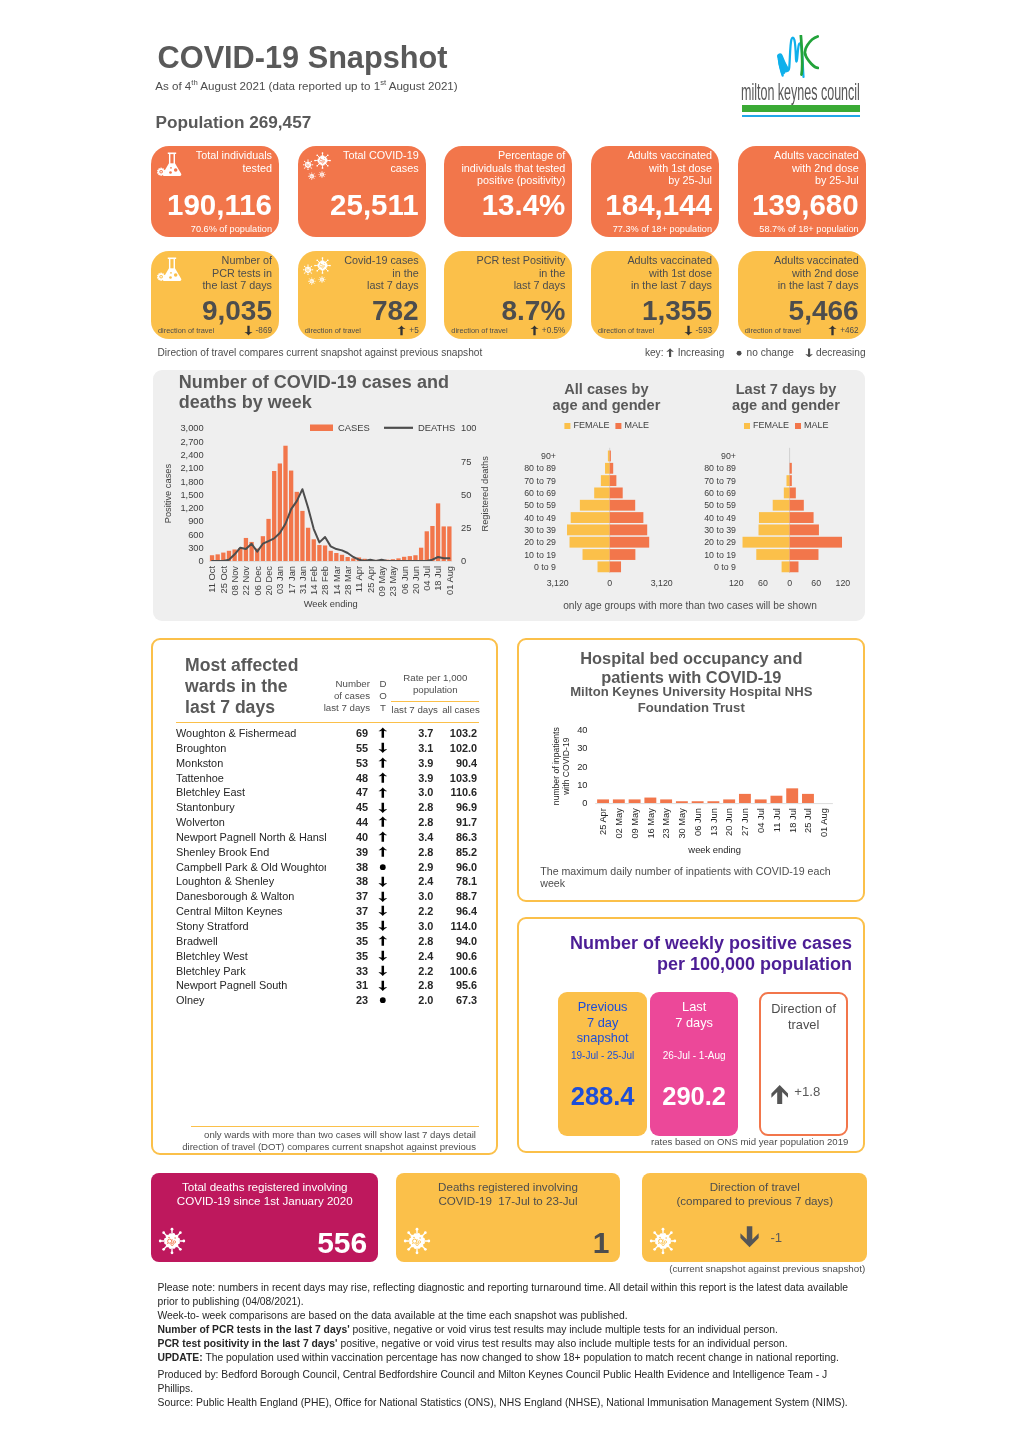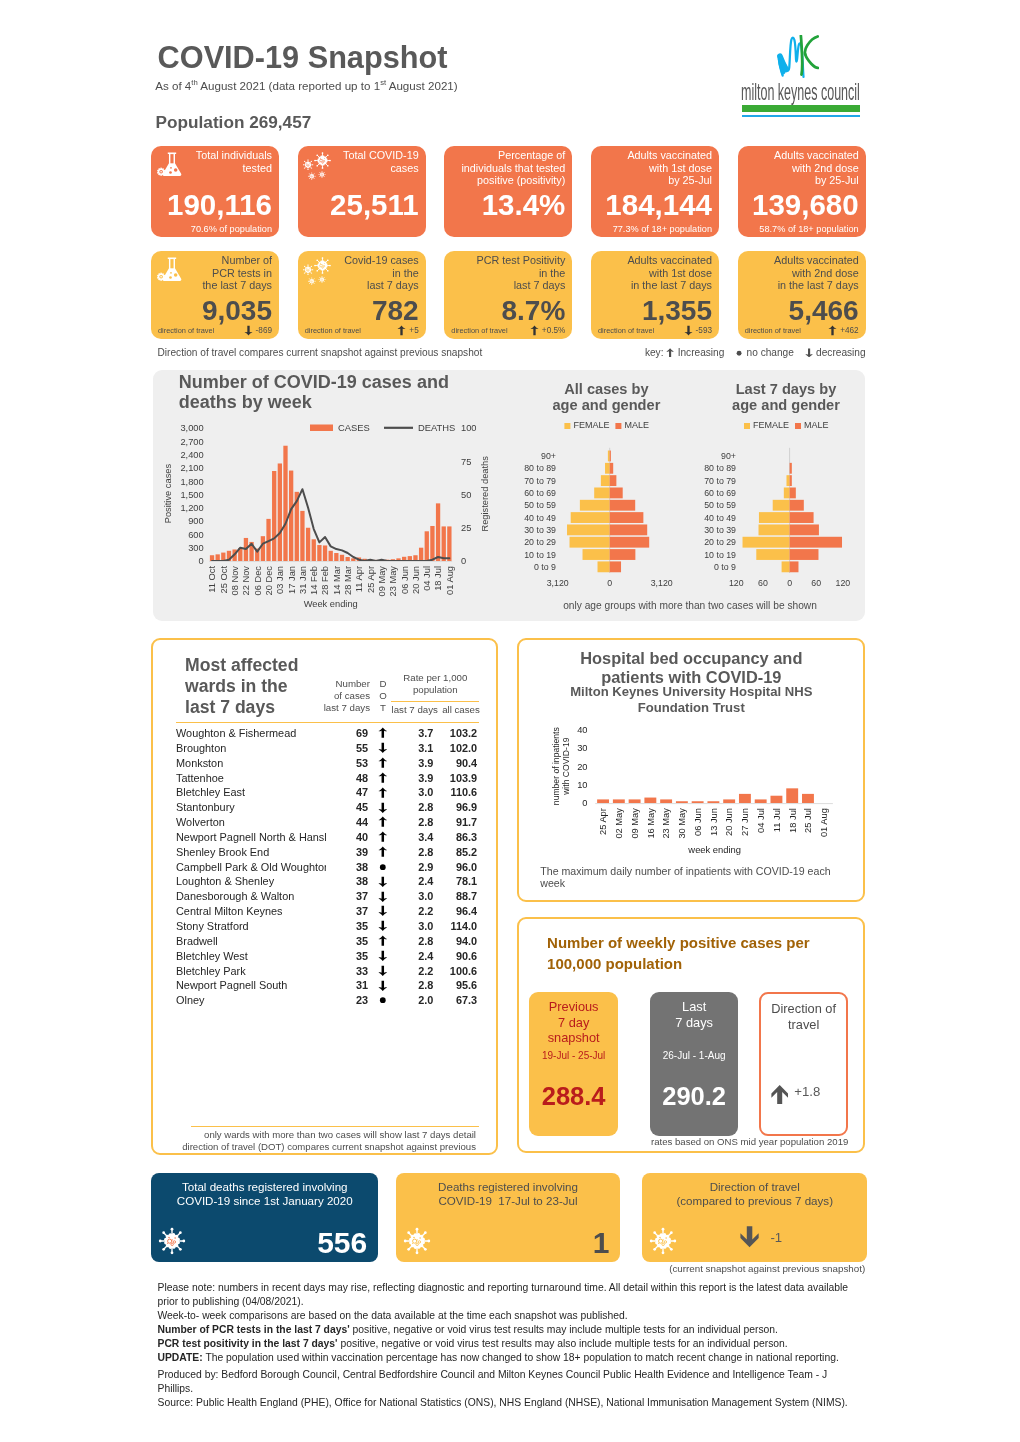--- a/index.html
+++ b/index.html
@@ -14,21 +14,21 @@
   #subtitle sup{font-size:7.7px;vertical-align:super;}
   #population{left:155.6px;top:112.9px;font-size:17.2px;font-weight:bold;color:#595959;line-height:19px;}
 
   
   #logo{left:741.4px;top:30px;width:140px;height:90px;}
   #logo .lt{position:absolute;left:0;top:50px;font-size:24px;color:#575757;white-space:nowrap;transform:scaleX(0.521);transform-origin:0 0;line-height:24px;}
   #logo .bar-green{position:absolute;left:0.2px;top:74.6px;width:118.4px;height:7.6px;background:#3AAA35;}
   #logo .bar-blue{position:absolute;left:0.2px;top:84.6px;width:118.4px;height:2.6px;background:#20A7E8;}
 
   
-  .kpi{position:absolute;border-radius:10px;}
+  .kpi{position:absolute;border-radius:18px;}
   .kpi.o{background:#F2764B;}
   .kpi.y{background:#FBC04A;}
   .kpi .lbl{position:absolute;right:7px;top:3px;text-align:right;line-height:12.6px;white-space:pre;}
   .kpi.o .lbl{font-size:10.8px;color:#ffffff;}
   .kpi.y .lbl{font-size:10.8px;color:#4D4D4D;}
   .kpi .val{position:absolute;right:7px;font-weight:bold;line-height:1;}
   .kpi.o .val{color:#ffffff;font-size:29.5px;bottom:18px;}
   .kpi.y .val{color:#4D4D4D;font-size:28px;bottom:14px;}
   .kpi.o .sub{position:absolute;right:7px;bottom:3px;font-size:9.2px;color:#ffffff;}
   .kpi .dotrow{position:absolute;left:7px;right:7px;bottom:3px;font-size:7.4px;color:#4D4D4D;display:flex;align-items:center;}
@@ -61,21 +61,21 @@
   #wards .fn{position:absolute;font-size:9.6px;color:#4D4D4D;}
 
   
   #hosp{left:517.3px;top:637.9px;width:348px;height:264.3px;}
   #hosp h2{position:absolute;left:35px;right:35px;top:9px;margin:0;font-size:16.4px;font-weight:bold;color:#595959;line-height:18.9px;text-align:center;}
   #hosp .sub{position:absolute;left:25px;right:25px;top:44.6px;font-size:13.1px;font-weight:bold;color:#595959;line-height:15.6px;text-align:center;}
   #hosp .note{position:absolute;left:21px;right:12px;top:225px;font-size:10.6px;color:#4D4D4D;line-height:12.6px;}
 
   
   #rates{left:517.3px;top:917px;width:348px;height:236.4px;}
-  #rates h2{position:absolute;left:27.8px;top:14px;margin:0;font-size:15px;font-weight:bold;color:#a16207;line-height:20.5px;width:305px;}
+  #rates h2{position:absolute;left:27.8px;top:14px;margin:0;font-size:18px;font-weight:bold;color:#4c1d95;line-height:20.5px;width:305px;text-align:right;}
   .rcard{position:absolute;top:73.2px;width:88.7px;height:143.8px;border-radius:9px;}
   .rcard .rt{position:absolute;left:0;right:0;top:7px;text-align:center;font-size:12.8px;line-height:15.6px;white-space:pre;}
   .rcard .rr{position:absolute;left:0;right:0;top:58px;text-align:center;font-size:10px;}
   .rcard .rv{position:absolute;left:0;right:0;bottom:26px;text-align:center;font-size:25.5px;font-weight:bold;line-height:1;}
   #rates .fn{position:absolute;right:15px;bottom:4px;font-size:9.6px;color:#4D4D4D;}
 
   
   .dcard{position:absolute;top:1172.9px;height:88.9px;border-radius:8px;}
   .dcard .dl{position:absolute;left:0;right:0;top:7px;text-align:center;font-size:11.6px;line-height:14.6px;white-space:pre;}
   .dcard .dv{position:absolute;right:11px;bottom:4px;font-size:30px;font-weight:bold;line-height:1;}
@@ -1028,49 +1028,49 @@
             <text x="0" y="10" font-size="8.6" fill="#262626" text-anchor="middle" font-family="Liberation Sans">with COVID-19</text>
           </g>
         </svg>
       </div>
     <div class="note">The maximum daily number of inpatients with COVID-19 each week</div>
   </div>
 
   <div class="panel" id="rates">
     <h2>Number of weekly positive cases per 100,000 population</h2>
     <div id="rates-cards">
-        <div class="rcard" style="left: 10px; background: rgb(251, 192, 74); color: #b91c1c;">
+        <div class="rcard" style="left: 39px; background: rgb(251, 192, 74); color: #1d4ed8;">
           <div class="rt">Previous
 7 day
 snapshot</div>
           <div class="rr">19-Jul - 25-Jul</div>
           <div class="rv">288.4</div>
         </div>
-        <div class="rcard" style="left: 130.5px; background: #737373; color: rgb(255, 255, 255);">
+        <div class="rcard" style="left: 130.5px; background: #ec4899; color: rgb(255, 255, 255);">
           <div class="rt">Last
 7 days</div>
           <div class="rr">26-Jul - 1-Aug</div>
           <div class="rv">290.2</div>
         </div>
         <div class="rcard" style="left: 240px; background: rgb(255, 255, 255); border: 2px solid rgb(242, 118, 75); color: rgb(77, 77, 77);">
           <div class="rt">Direction of
 travel</div>
           <div style="position: absolute; left: 10px; bottom: 28.8px; display: flex; align-items: flex-end; gap: 5.5px;">
             <svg width="17.4" height="20.9" viewBox="0 0 18 21">
               <path d="M9 0.6 L17.6 9.4 L17.6 13.8 L11.6 8.0 L11.6 20.4 L6.4 20.4 L6.4 8.0 L0.4 13.8 L0.4 9.4 Z" fill="#555555"></path>
             </svg>
             <span style="font-size: 13.2px; color: rgb(89, 89, 89); position: relative; bottom: 6px;">+1.8</span>
           </div>
         </div>
       </div>
     <div class="fn">rates based on ONS mid year population 2019</div>
   </div>
 
   <div id="deaths-row">
-      <div class="dcard" style="left: 151.3px; width: 226.9px; background: #0c4a6e; color: rgb(255, 255, 255);">
+      <div class="dcard" style="left: 151.3px; width: 226.9px; background: #be185d; color: rgb(255, 255, 255);">
         <div class="dl">Total deaths registered involving
 COVID-19 since 1st January 2020</div>
         <span class="ic">
           <svg width="28" height="28" viewBox="0 0 64 64">
             <g>
               <line x1="32.00" y1="22.10" x2="32.00" y2="5.00" stroke="#ffffff" stroke-width="3.15" stroke-linecap="round"></line>
               <circle cx="32.00" cy="5.00" r="3.15" fill="#ffffff"></circle>
               <line x1="39.00" y1="25.00" x2="51.09" y2="12.91" stroke="#ffffff" stroke-width="3.15" stroke-linecap="round"></line>
               <circle cx="51.09" cy="12.91" r="3.15" fill="#ffffff"></circle>
               <line x1="41.90" y1="32.00" x2="59.00" y2="32.00" stroke="#ffffff" stroke-width="3.15" stroke-linecap="round"></line>

